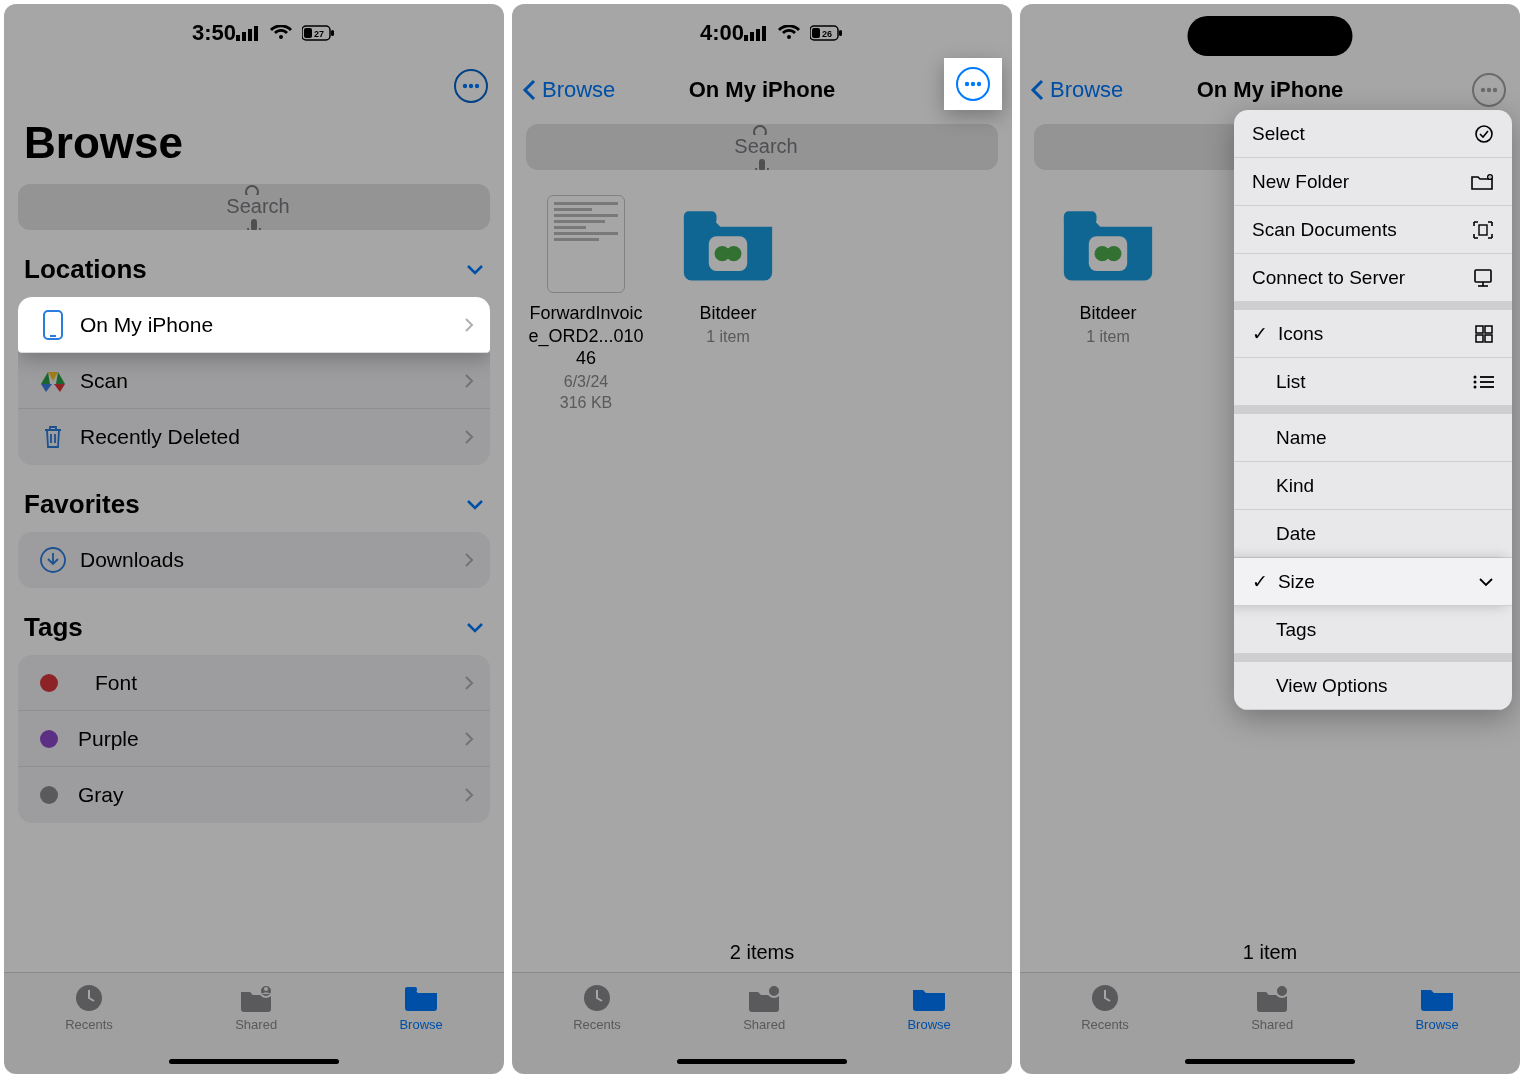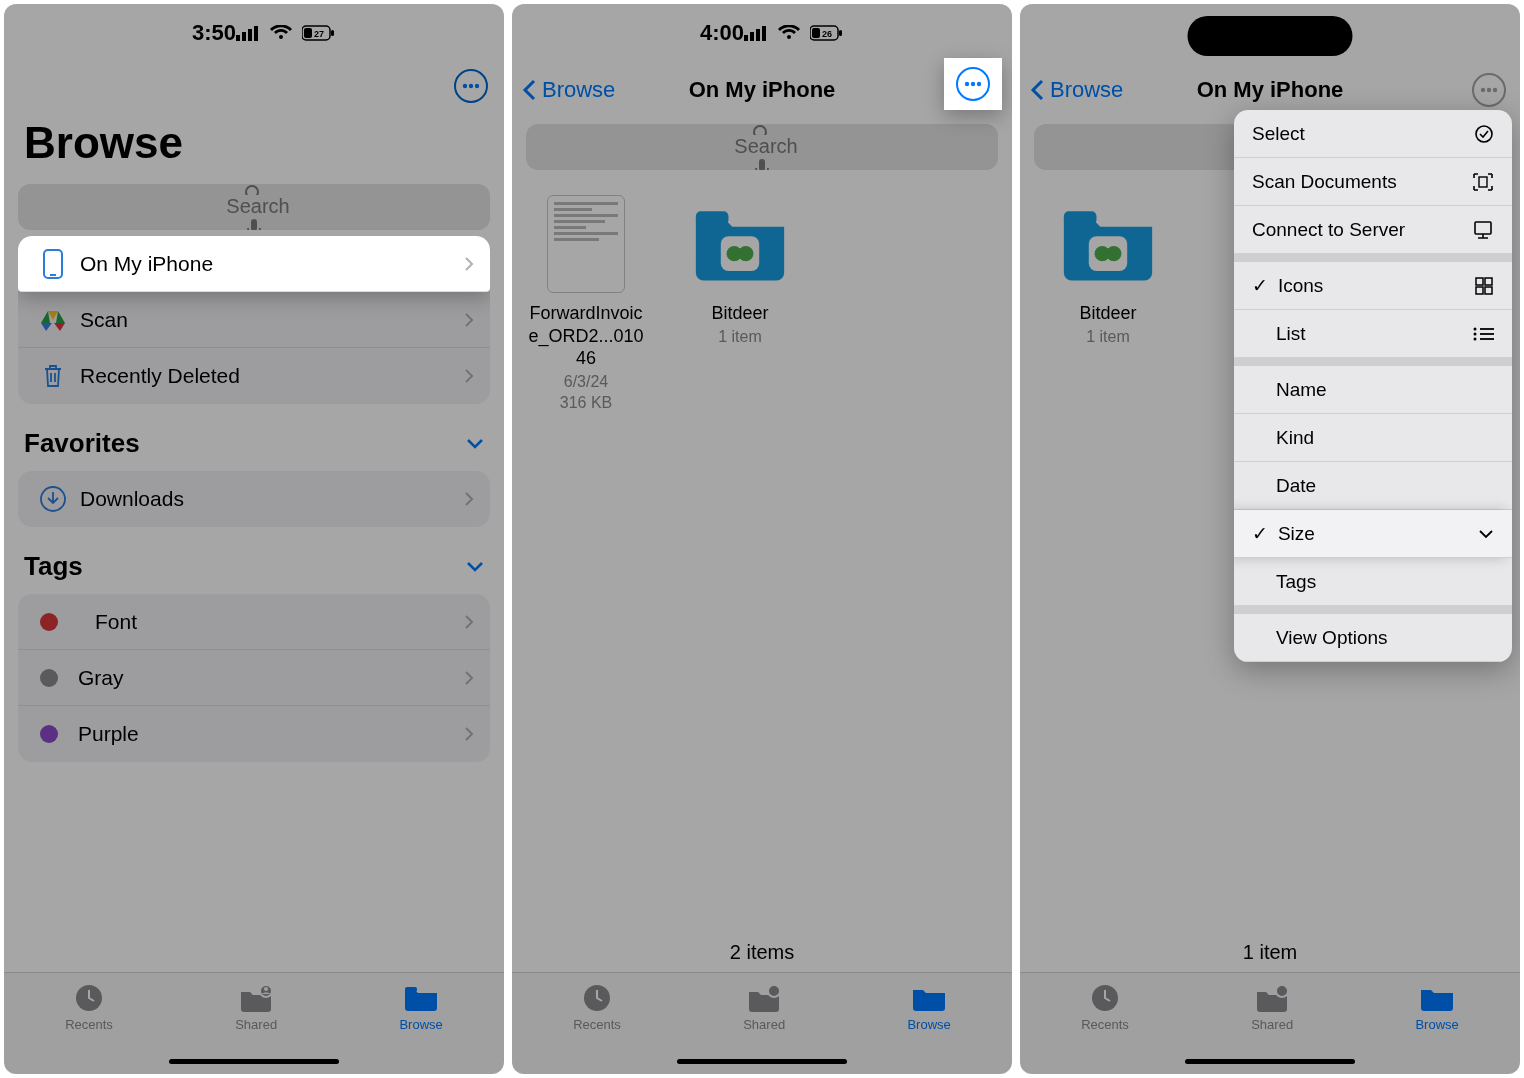--- a/index.html
+++ b/index.html
@@ -38,21 +38,21 @@
 .list-row { display:flex; align-items:center; height:56px; padding:0 16px; border-bottom:1px solid #dcdce0; }
 .list-row:last-child { border-bottom:none; }
 .list-row .ic { width:38px; display:flex; justify-content:center; color:#007aff; }
 .list-row .lbl { flex:1; font-size:21px; margin-left:8px; }
 .list-row .chev { color:#b0b0b4; }
 
 .tag-dot { width:18px; height:18px; border-radius:50%; margin-left:6px; }
 
 .highlight-row { background:#fff !important; position:relative; z-index:20; box-shadow:0 6px 20px rgba(0,0,0,0.25); border-radius:4px; }
 
-.grid { padding:20px 14px; display:flex; gap:34px; }
+.grid { padding:20px 14px; display:flex; gap:22px; }
 .grid-item { width:120px; text-align:center; }
 .grid-item .thumb { width:96px; height:96px; margin:0 auto 10px; display:flex; align-items:center; justify-content:center; }
 .grid-item .doc-thumb { border:1px solid #c8c8ca; border-radius:6px; background:#fff; width:78px; height:98px; padding:6px; }
 .grid-item .doc-thumb .line { height:3px; background:#bbb; margin-bottom:3px; }
 .grid-item .folder-thumb svg { width:96px; height:78px; }
 .grid-item .name { font-size:18px; line-height:1.25; word-break:break-all; }
 .grid-item .meta { font-size:16px; color:#8a8a8e; margin-top:3px; }
 
 .item-count { position:absolute; bottom:110px; left:0; right:0; text-align:center; font-size:20px; }
 
@@ -119,20 +119,26 @@
         <circle cx="8" cy="8" r="6" fill="none" stroke="#7a7a7e" stroke-width="2"></circle>
         <line x1="13" y1="13" x2="18" y2="18" stroke="#7a7a7e" stroke-width="2"></line>
       </svg>
     <span class="txt">Search</span>
     <svg class="mic" width="16" height="22">
         <rect x="5" y="1" width="6" height="12" rx="3" fill="#7a7a7e"></rect>
         <path d="M2 10a6 6 0 0012 0M8 16v5" fill="none" stroke="#7a7a7e" stroke-width="1.8"></path>
       </svg>
   </div>
 
+  <div class="section-head">
+    <span class="lbl">Locations</span>
+    <svg class="chev" width="18" height="12">
+        <path d="M2 2l7 7 7-7" fill="none" stroke="#007aff" stroke-width="2.5"></path>
+      </svg>
+  </div>
   <div class="list-card">
     <div class="list-row highlight-row">
       <span class="ic">
           <svg width="22" height="30">
             <rect x="2" y="1" width="18" height="28" rx="4" fill="none" stroke="#2a7ddc" stroke-width="2"></rect>
             <line x1="8" y1="26" x2="14" y2="26" stroke="#2a7ddc" stroke-width="2"></line>
           </svg>
         </span>
       <span class="lbl">On My iPhone</span>
       <svg class="chev" width="10" height="16">
@@ -197,29 +203,29 @@
   </div>
   <div class="list-card">
     <div class="list-row">
       <span class="tag-dot" style="background:#d8373c"></span>
       <span class="lbl" style="margin-left:37px">Font</span>
       <svg class="chev" width="10" height="16">
           <path d="M2 2l6 6-6 6" fill="none" stroke="#b0b0b4" stroke-width="2"></path>
         </svg>
     </div>
     <div class="list-row">
+      <span class="tag-dot" style="background:#8c4bcb"></span>
+      <span class="lbl" style="margin-left:20px">Purple</span>
+      <svg class="chev" width="10" height="16">
+          <path d="M2 2l6 6-6 6" fill="none" stroke="#b0b0b4" stroke-width="2"></path>
+        </svg>
+    </div>
+    <div class="list-row">
       <span class="tag-dot" style="background:#8a8a8e"></span>
       <span class="lbl" style="margin-left:20px">Gray</span>
-      <svg class="chev" width="10" height="16">
-          <path d="M2 2l6 6-6 6" fill="none" stroke="#b0b0b4" stroke-width="2"></path>
-        </svg>
-    </div>
-    <div class="list-row">
-      <span class="tag-dot" style="background:#8c4bcb"></span>
-      <span class="lbl" style="margin-left:20px">Purple</span>
       <svg class="chev" width="10" height="16">
           <path d="M2 2l6 6-6 6" fill="none" stroke="#b0b0b4" stroke-width="2"></path>
         </svg>
     </div>
   </div>
 
   <div class="tab-bar">
     <div class="tab">
       <svg width="32" height="30">
           <circle cx="16" cy="15" r="13" fill="#8a8a8e"></circle>
@@ -457,20 +463,28 @@
 
   <div class="menu">
     <div class="menu-row">
       <span>Select</span>
       <svg width="20" height="20">
           <circle cx="10" cy="10" r="8" fill="none" stroke="#000" stroke-width="1.6"></circle>
           <path d="M6 10l3 3 5-6" fill="none" stroke="#000" stroke-width="1.6"></path>
         </svg>
     </div>
     <div class="menu-row">
+      <span>New Folder</span>
+      <svg width="24" height="18">
+          <path d="M2 4h6l2 2h12v10H2z" fill="none" stroke="#000" stroke-width="1.6"></path>
+          <circle cx="20" cy="4" r="3" fill="#000"></circle>
+          <path d="M20 2v4M18 4h4" stroke="#fff" stroke-width="1"></path>
+        </svg>
+    </div>
+    <div class="menu-row">
       <span>Scan Documents</span>
       <svg width="22" height="20">
           <path d="M2 2v4M2 2h4M20 2v4M20 2h-4M2 18v-4M2 18h4M20 18v-4M20 18h-4" fill="none" stroke="#000" stroke-width="1.6"></path>
           <rect x="7" y="5" width="8" height="10" fill="none" stroke="#000" stroke-width="1.4"></rect>
         </svg>
     </div>
     <div class="menu-row">
       <span>Connect to Server</span>
       <svg width="22" height="20">
           <rect x="3" y="2" width="16" height="12" rx="1" fill="none" stroke="#000" stroke-width="1.6"></rect>

